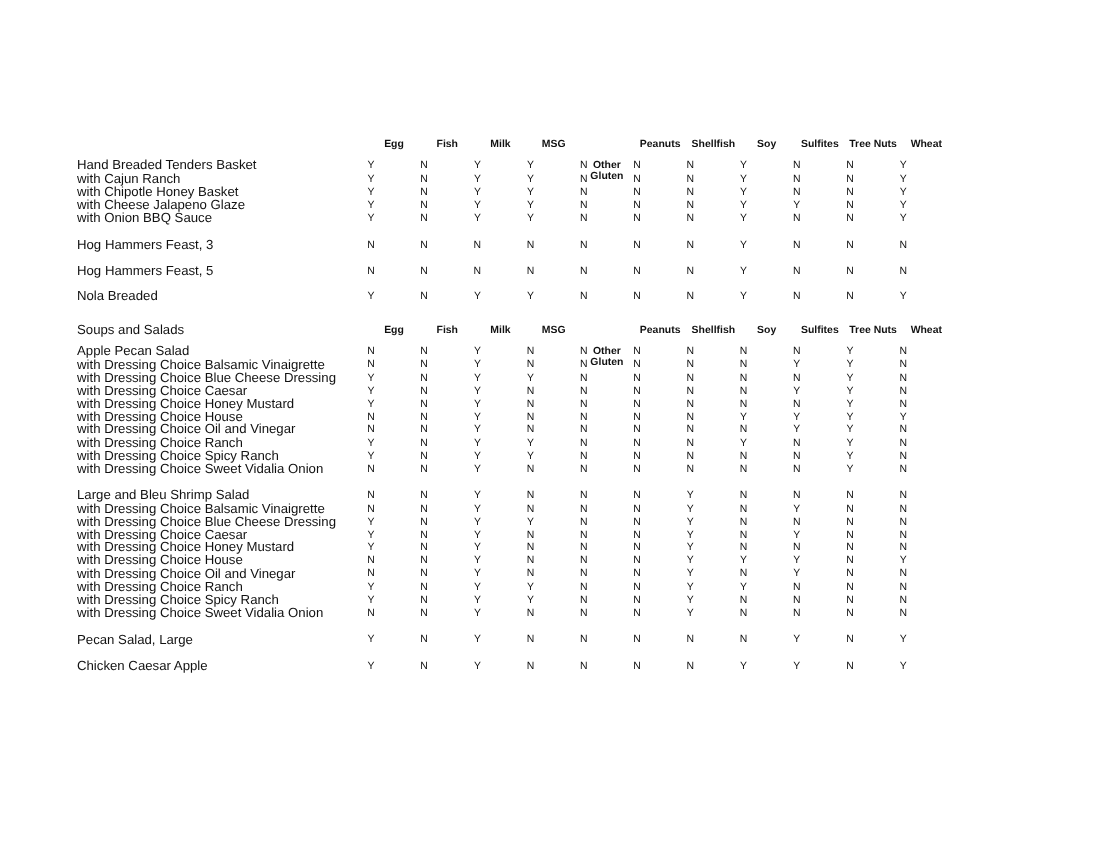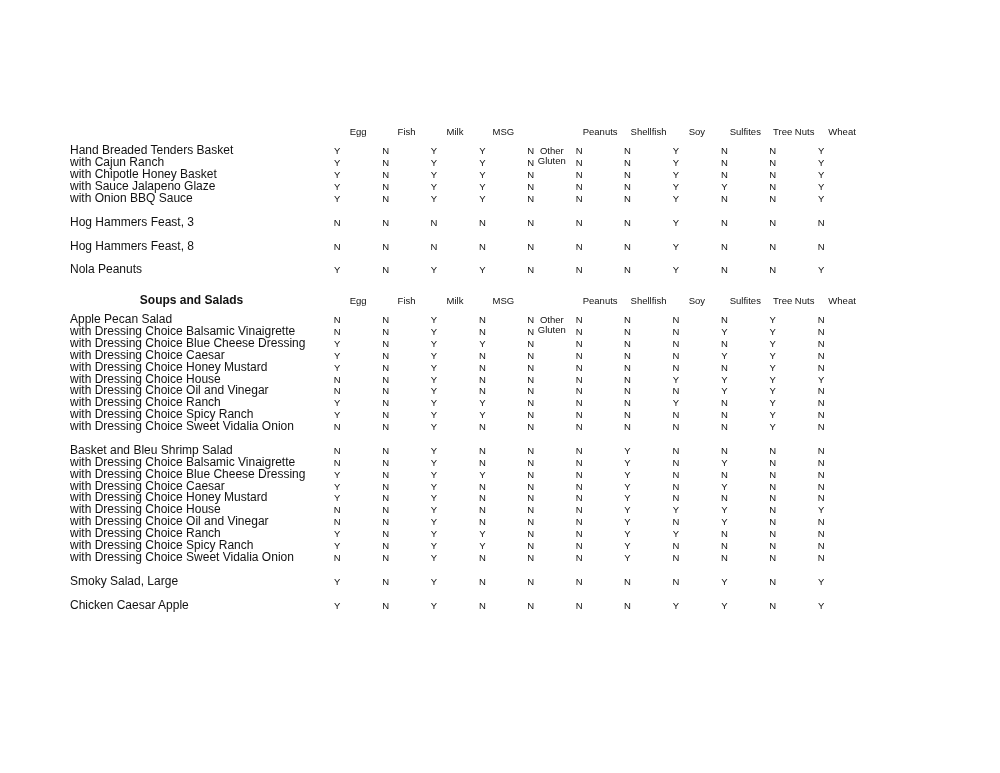--- a/index.html
+++ b/index.html
@@ -39,32 +39,32 @@
     height: 11.9px;
   }
   .name-cell {
     width: 243px;
     font-size: 12px;
     line-height: 11px;
     white-space: nowrap;
     text-align: left;
   }
   .section-title {
-    font-weight: bold;
-    text-align: center;
+    font-weight: normal;
+    text-align: left;
   }
   .val-cell {
     width: 48.4px;
     font-size: 9.5px;
     line-height: 11px;
     text-align: center;
     white-space: nowrap;
   }
   .col-header {
-    font-weight: normal;
+    font-weight: bold;
     position: relative;
     left: 21px;
     height: 26px;
     line-height: 10px;
     display: flex;
     align-items: center;
     justify-content: center;
     white-space: nowrap;
   }
   .col-header.two-line {
@@ -127,21 +127,21 @@
         <div class="val-cell">Y</div>
         <div class="val-cell">N</div>
         <div class="val-cell">N</div>
         <div class="val-cell">N</div>
         <div class="val-cell">Y</div>
         <div class="val-cell">N</div>
         <div class="val-cell">N</div>
         <div class="val-cell">Y</div>
       </div>
       <div class="row">
-        <div class="name-cell">with Sauce Jalapeno Glaze</div>
+        <div class="name-cell">with Cheese Jalapeno Glaze</div>
         <div class="val-cell">Y</div>
         <div class="val-cell">N</div>
         <div class="val-cell">Y</div>
         <div class="val-cell">Y</div>
         <div class="val-cell">N</div>
         <div class="val-cell">N</div>
         <div class="val-cell">N</div>
         <div class="val-cell">Y</div>
         <div class="val-cell">Y</div>
         <div class="val-cell">N</div>
@@ -171,36 +171,36 @@
         <div class="val-cell">N</div>
         <div class="val-cell">N</div>
         <div class="val-cell">N</div>
         <div class="val-cell">Y</div>
         <div class="val-cell">N</div>
         <div class="val-cell">N</div>
         <div class="val-cell">N</div>
       </div>
       <div class="row-gap"></div>
       <div class="row">
-        <div class="name-cell">Hog Hammers Feast, 8</div>
-        <div class="val-cell">N</div>
-        <div class="val-cell">N</div>
-        <div class="val-cell">N</div>
-        <div class="val-cell">N</div>
-        <div class="val-cell">N</div>
-        <div class="val-cell">N</div>
-        <div class="val-cell">N</div>
-        <div class="val-cell">Y</div>
-        <div class="val-cell">N</div>
-        <div class="val-cell">N</div>
-        <div class="val-cell">N</div>
-      </div>
-      <div class="row-gap"></div>
-      <div class="row">
-        <div class="name-cell">Nola Peanuts</div>
+        <div class="name-cell">Hog Hammers Feast, 5</div>
+        <div class="val-cell">N</div>
+        <div class="val-cell">N</div>
+        <div class="val-cell">N</div>
+        <div class="val-cell">N</div>
+        <div class="val-cell">N</div>
+        <div class="val-cell">N</div>
+        <div class="val-cell">N</div>
+        <div class="val-cell">Y</div>
+        <div class="val-cell">N</div>
+        <div class="val-cell">N</div>
+        <div class="val-cell">N</div>
+      </div>
+      <div class="row-gap"></div>
+      <div class="row">
+        <div class="name-cell">Nola Breaded</div>
         <div class="val-cell">Y</div>
         <div class="val-cell">N</div>
         <div class="val-cell">Y</div>
         <div class="val-cell">Y</div>
         <div class="val-cell">N</div>
         <div class="val-cell">N</div>
         <div class="val-cell">N</div>
         <div class="val-cell">Y</div>
         <div class="val-cell">N</div>
         <div class="val-cell">N</div>
@@ -356,21 +356,21 @@
         <div class="val-cell">N</div>
         <div class="val-cell">N</div>
         <div class="val-cell">N</div>
         <div class="val-cell">N</div>
         <div class="val-cell">N</div>
         <div class="val-cell">Y</div>
         <div class="val-cell">N</div>
       </div>
       <div class="row-gap"></div>
       <div class="row">
-        <div class="name-cell">Basket and Bleu Shrimp Salad</div>
+        <div class="name-cell">Large and Bleu Shrimp Salad</div>
         <div class="val-cell">N</div>
         <div class="val-cell">N</div>
         <div class="val-cell">Y</div>
         <div class="val-cell">N</div>
         <div class="val-cell">N</div>
         <div class="val-cell">N</div>
         <div class="val-cell">Y</div>
         <div class="val-cell">N</div>
         <div class="val-cell">N</div>
         <div class="val-cell">N</div>
@@ -497,21 +497,21 @@
         <div class="val-cell">N</div>
         <div class="val-cell">N</div>
         <div class="val-cell">Y</div>
         <div class="val-cell">N</div>
         <div class="val-cell">N</div>
         <div class="val-cell">N</div>
         <div class="val-cell">N</div>
       </div>
       <div class="row-gap"></div>
       <div class="row">
-        <div class="name-cell">Smoky Salad, Large</div>
+        <div class="name-cell">Pecan Salad, Large</div>
         <div class="val-cell">Y</div>
         <div class="val-cell">N</div>
         <div class="val-cell">Y</div>
         <div class="val-cell">N</div>
         <div class="val-cell">N</div>
         <div class="val-cell">N</div>
         <div class="val-cell">N</div>
         <div class="val-cell">N</div>
         <div class="val-cell">Y</div>
         <div class="val-cell">N</div>

